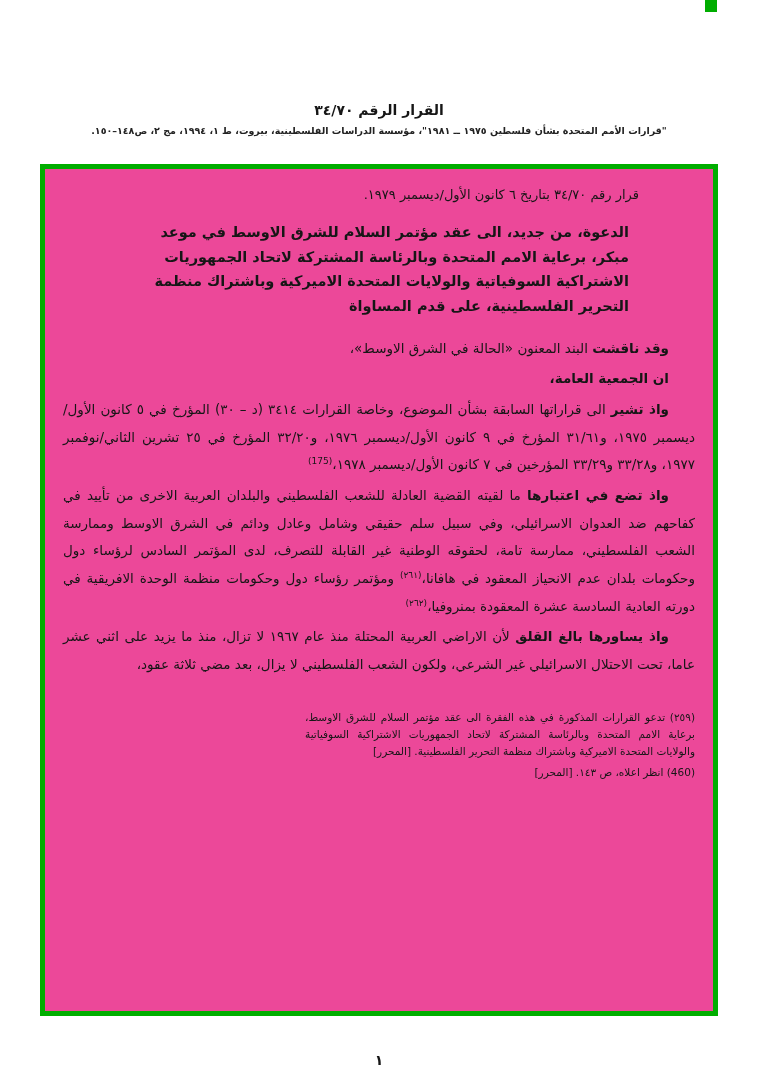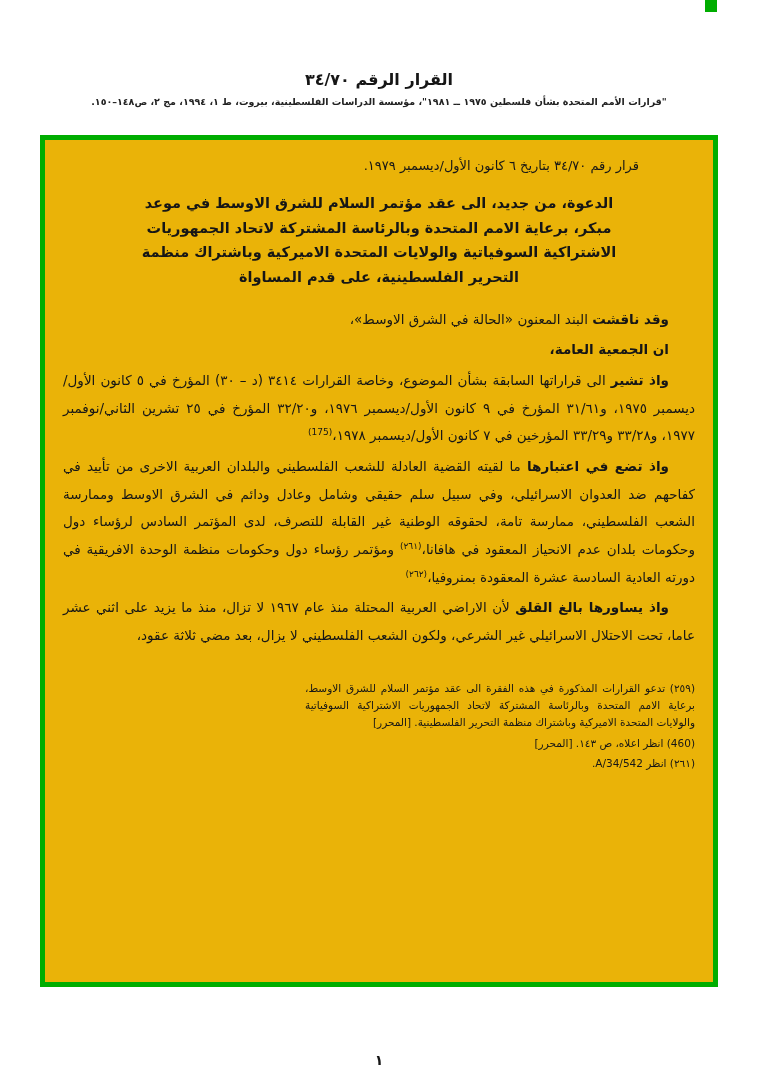--- a/index.html
+++ b/index.html
@@ -3,30 +3,30 @@
 <meta charset="utf-8">
 <style>
   * { box-sizing: border-box; }
   html, body { margin: 0; padding: 0; background: #ffffff; }
   .page {
     width: 758px; height: 1078px; margin: 0 auto; background: #ffffff;
     position: relative; overflow: hidden; direction: rtl;
     font-family: "DejaVu Sans", sans-serif; color: #161616;
   }
   .artifact { position: absolute; top: 0; right: 41px; width: 12px; height: 12px; }
-  .doc-title { margin: 0; padding-top: 70px; text-align: center; font-size: 16px; font-weight: bold; }
+  .doc-title { margin: 0; padding-top: 102px; text-align: center; font-size: 14px; font-weight: bold; }
   .citation { text-align: center; font-size: 9.5px; font-weight: bold; margin-top: 7px; color: #222; }
   .frame {
     width: 678px; margin: 28px auto 0; border: 5px solid #00ad00;
-    min-height: 852px; padding: 12px 18px 20px; background: #eab308;
+    min-height: 852px; padding: 12px 18px 20px; background: #ec4899;
   }
   .date-line { font-size: 13px; margin: 6px 0 18px; text-indent: 56px; }
   .res-heading {
     font-weight: bold; font-size: 14.5px; line-height: 1.7;
-    text-align: center; max-width: 500px; margin: 0 auto 16px;
+    text-align: right; max-width: 500px; margin: 0 auto 16px;
   }
   .para { font-size: 13.5px; line-height: 2.05; text-align: justify; text-indent: 26px; margin: 3px 0; }
   .para b { font-weight: bold; }
   .para sup { font-size: 9px; line-height: 0; }
   .footnotes { width: 390px; margin-top: 30px; }
   .footnote { font-size: 10.5px; line-height: 1.65; text-align: justify; margin: 0 0 3px; }
   .page-number { position: absolute; bottom: 10px; left: 0; right: 0; text-align: center; font-size: 14px; font-weight: bold; }
 </style>
 </head>
 <body>
@@ -45,19 +45,18 @@
     <div class="body-text" id="body-paragraphs">
         <p class="para"><b>وقد ناقشت</b> البند المعنون «الحالة في الشرق الاوسط»،</p>
         <p class="para"><b>ان الجمعية العامة،</b></p>
         <p class="para"><b>واذ تشير</b> الى قراراتها السابقة بشأن الموضوع، وخاصة القرارات ٣٤١٤ (د – ٣٠) المؤرخ في ٥ كانون الأول/ديسمبر ١٩٧٥، و٣١/٦١ المؤرخ في ٩ كانون الأول/ديسمبر ١٩٧٦، و٣٢/٢٠ المؤرخ في ٢٥ تشرين الثاني/نوفمبر ١٩٧٧، و٣٣/٢٨ و٣٣/٢٩ المؤرخين في ٧ كانون الأول/ديسمبر ١٩٧٨،<sup>(175)</sup></p>
         <p class="para"><b>واذ تضع في اعتبارها</b> ما لقيته القضية العادلة للشعب الفلسطيني والبلدان العربية الاخرى من تأييد في كفاحهم ضد العدوان الاسرائيلي، وفي سبيل سلم حقيقي وشامل وعادل ودائم في الشرق الاوسط وممارسة الشعب الفلسطيني، ممارسة تامة، لحقوقه الوطنية غير القابلة للتصرف، لدى المؤتمر السادس لرؤساء دول وحكومات بلدان عدم الانحياز المعقود في هافانا،<sup>(٢٦١)</sup> ومؤتمر رؤساء دول وحكومات منظمة الوحدة الافريقية في دورته العادية السادسة عشرة المعقودة بمنروفيا،<sup>(٢٦٢)</sup></p>
         <p class="para"><b>واذ يساورها بالغ القلق</b> لأن الاراضي العربية المحتلة منذ عام ١٩٦٧ لا تزال، منذ ما يزيد على اثني عشر عاما، تحت الاحتلال الاسرائيلي غير الشرعي، ولكون الشعب الفلسطيني لا يزال، بعد مضي ثلاثة عقود،</p>
       </div>
     <div class="footnotes" id="footnote-list">
         <p class="footnote">(٢٥٩) تدعو القرارات المذكورة في هذه الفقرة الى عقد مؤتمر السلام للشرق الاوسط، برعاية الامم المتحدة وبالرئاسة المشتركة لاتحاد الجمهوريات الاشتراكية السوفياتية والولايات المتحدة الاميركية وباشتراك منظمة التحرير الفلسطينية. [المحرر]</p>
         <p class="footnote">(460) انظر اعلاه، ص ١٤٣. [المحرر]</p>
-        <p class="footnote">(٢٦١) انظر A/34/542.</p>
       </div>
   </div>
 
   <div class="page-number">١</div>
 
 </div>
 
 </body></html>

